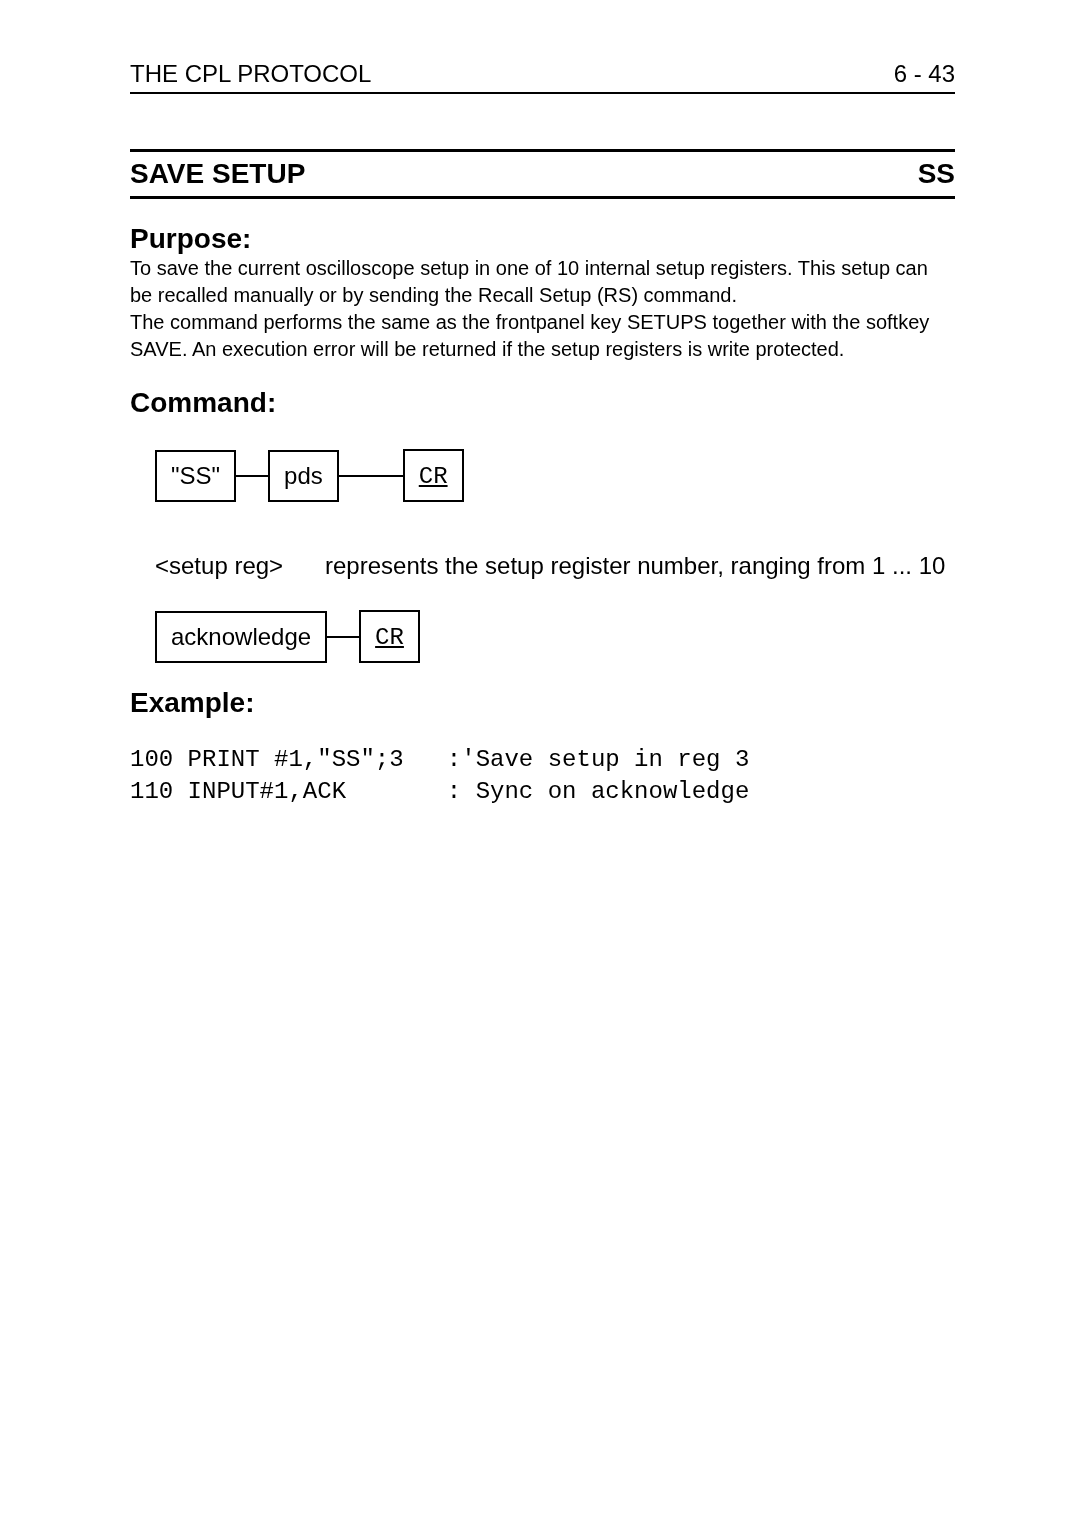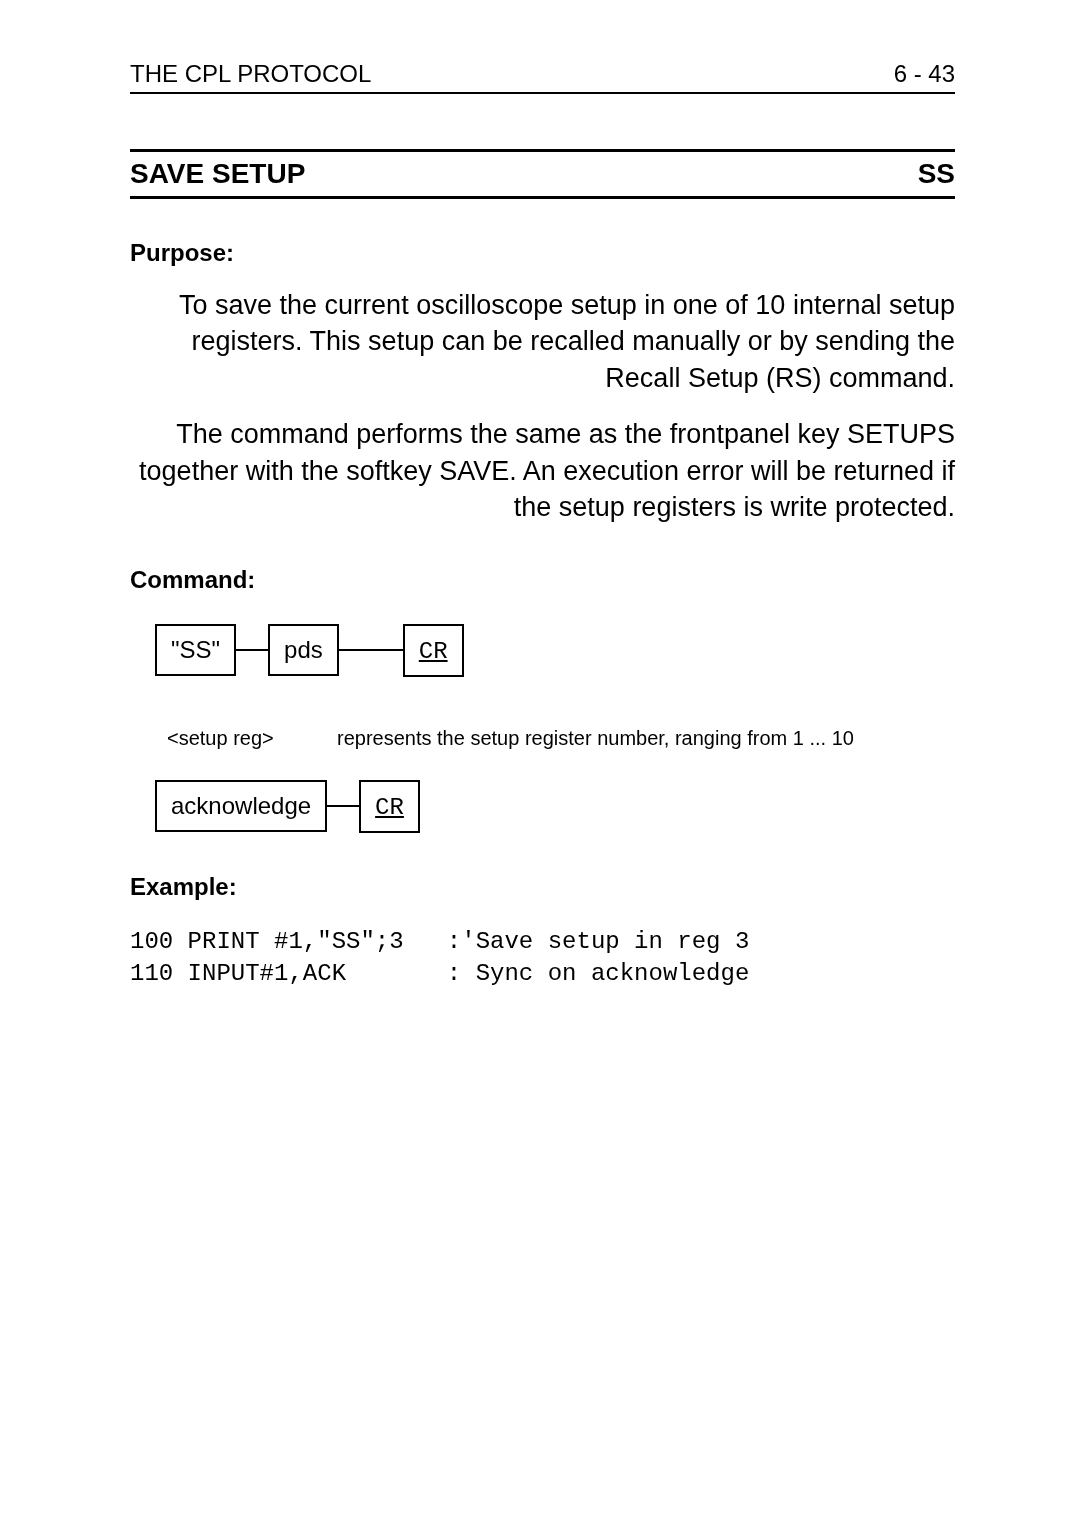--- a/index.html
+++ b/index.html
@@ -29,28 +29,26 @@
     border-bottom: 3px solid #000;
     padding: 6px 0;
     display: flex;
     justify-content: space-between;
     font-size: 28px;
     font-weight: bold;
     gap: 30px;
   }
   .subhead {
     font-weight: bold;
-    font-size: 24px;
-    margin-top: 40px;
+    font-size: 28px;
+    margin-top: 24px;
   }
   .para {
-    font-size: 27px;
+    font-size: 20px;
     line-height: 1.35;
-    margin-top: 20px;
-    text-align: right;
   }
   .diagram-row {
     display: flex;
     align-items: center;
     margin-top: 30px;
     margin-left: 25px;
   }
   .diagram-box {
     border: 2px solid #000;
     padding: 10px 14px;
@@ -61,23 +59,23 @@
     text-decoration: underline;
     font-family: Liberation Mono, monospace;
   }
   .connector {
     width: 32px;
     height: 2px;
     background: #000;
   }
   .param-row {
     display: flex;
-    font-size: 20px;
+    font-size: 24px;
     margin-top: 50px;
-    margin-left: 37px;
+    margin-left: 25px;
   }
   .param-label { width: 170px; }
   .code-block {
     font-family: "Courier New", monospace;
     font-size: 24px;
     white-space: pre;
     margin-top: 25px;
     line-height: 1.35;
   }
 </style>

